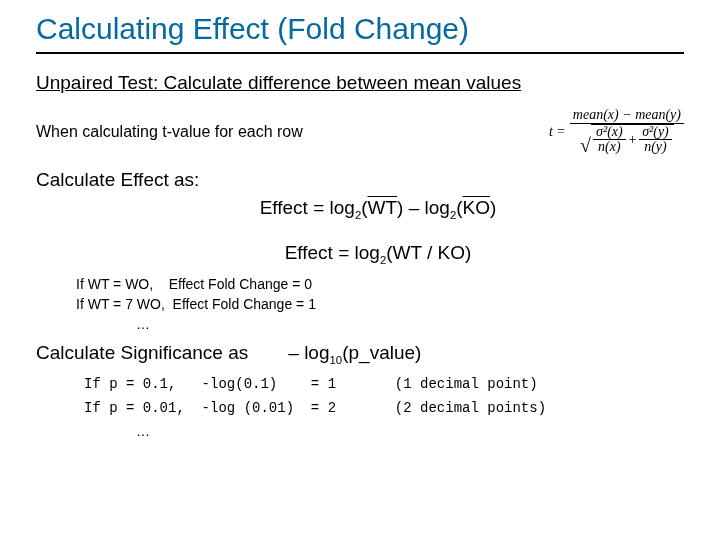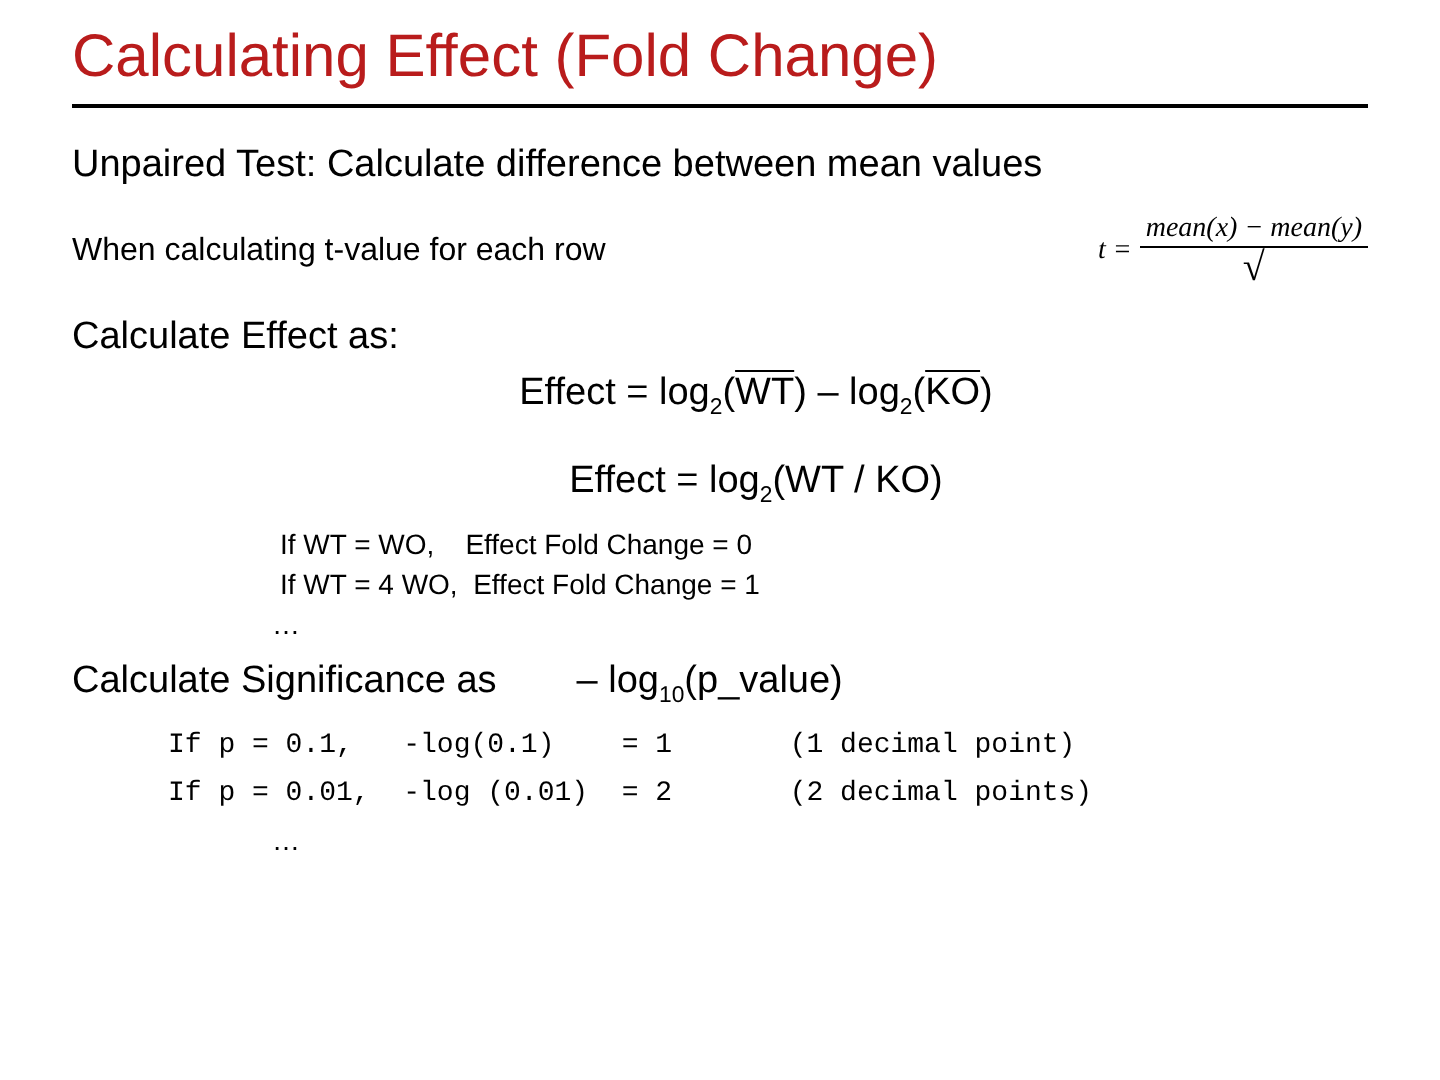--- a/index.html
+++ b/index.html
@@ -8,29 +8,30 @@
     height: 540px;
     background: #fff;
     font-family: Verdana, Geneva, sans-serif;
     color: #000;
     padding: 12px 36px 0 36px;
     overflow: hidden;
   }
   .title {
     font-size: 30px;
     font-family: Verdana, sans-serif;
-    color: #b91c1c;
+    color: #0369a1;
     font-weight: normal;
     padding-bottom: 6px;
     border-bottom: 2px solid #000;
     margin-bottom: 18px;
   }
   .bodyline {
     font-size: 19px;
     margin-bottom: 14px;
+    text-decoration: underline;
   }
   .tval-row {
     display: flex;
     align-items: center;
     justify-content: space-between;
     margin-bottom: 14px;
   }
   .tval-row .txt { font-size: 16px; }
   .formula-img {
     font-family: "Times New Roman", serif;
@@ -56,21 +57,21 @@
   .sqrt .inner { border-top: 1px solid #000; padding: 0 2px; display: flex; align-items: center; gap: 2px; }
   .indented { margin-left: 36px; text-align: center; }
   .subline {
     font-size: 19px;
     margin-bottom: 6px;
   }
   .ovl { text-decoration: overline; }
   sub { font-size: 0.6em; vertical-align: sub; }
   .small {
     font-size: 14px;
-    margin-left: 104px;
+    margin-left: 40px;
     margin-bottom: 4px;
     white-space: pre;
   }
   .sigrow {
     display: flex;
     gap: 40px;
     font-size: 19px;
     margin-top: 10px;
     margin-bottom: 8px;
   }
@@ -92,38 +93,49 @@
 
 <div class="tval-row">
   <div class="txt">When calculating t-value for each row</div>
   <div class="formula-img">
     <span>t =</span>
     <span class="frac">
       <span class="num">mean(x) − mean(y)</span>
       <span class="den">
         <span class="sqrt">
           <span class="rad">√</span>
+          <span class="inner">
+            <span class="frac">
+              <span class="num">σ²(x)</span>
+              <span class="den">n(x)</span>
+            </span>
+            <span>+</span>
+            <span class="frac">
+              <span class="num">σ²(y)</span>
+              <span class="den">n(y)</span>
+            </span>
+          </span>
         </span>
       </span>
     </span>
   </div>
 </div>
 
 <div class="subline">Calculate Effect as:</div>
 
 <div class="subline indented">
   <span>Effect = log</span><sub>2</sub><span>(</span><span class="ovl">WT</span><span>) – log</span><sub>2</sub><span>(</span><span class="ovl">KO</span><span>)</span>
 </div>
 
 <div class="subline indented" style="margin-top:21px;margin-bottom:10px;">
   <span>Effect = log</span><sub>2</sub><span>(WT / KO)</span>
 </div>
 
 <div class="small">If WT = WO,    Effect Fold Change = 0</div>
-<div class="small">If WT = 4 WO,  Effect Fold Change = 1</div>
+<div class="small">If WT = 7 WO,  Effect Fold Change = 1</div>
 <div class="ellips">…</div>
 
 <div class="sigrow">
   <span>Calculate Significance as</span>
   <span>
     <span>– log</span><sub>10</sub><span>(p_value)</span>
   </span>
 </div>
 
 <div class="sigtable">If p = 0.1,   -log(0.1)    = 1       (1 decimal point)</div>

